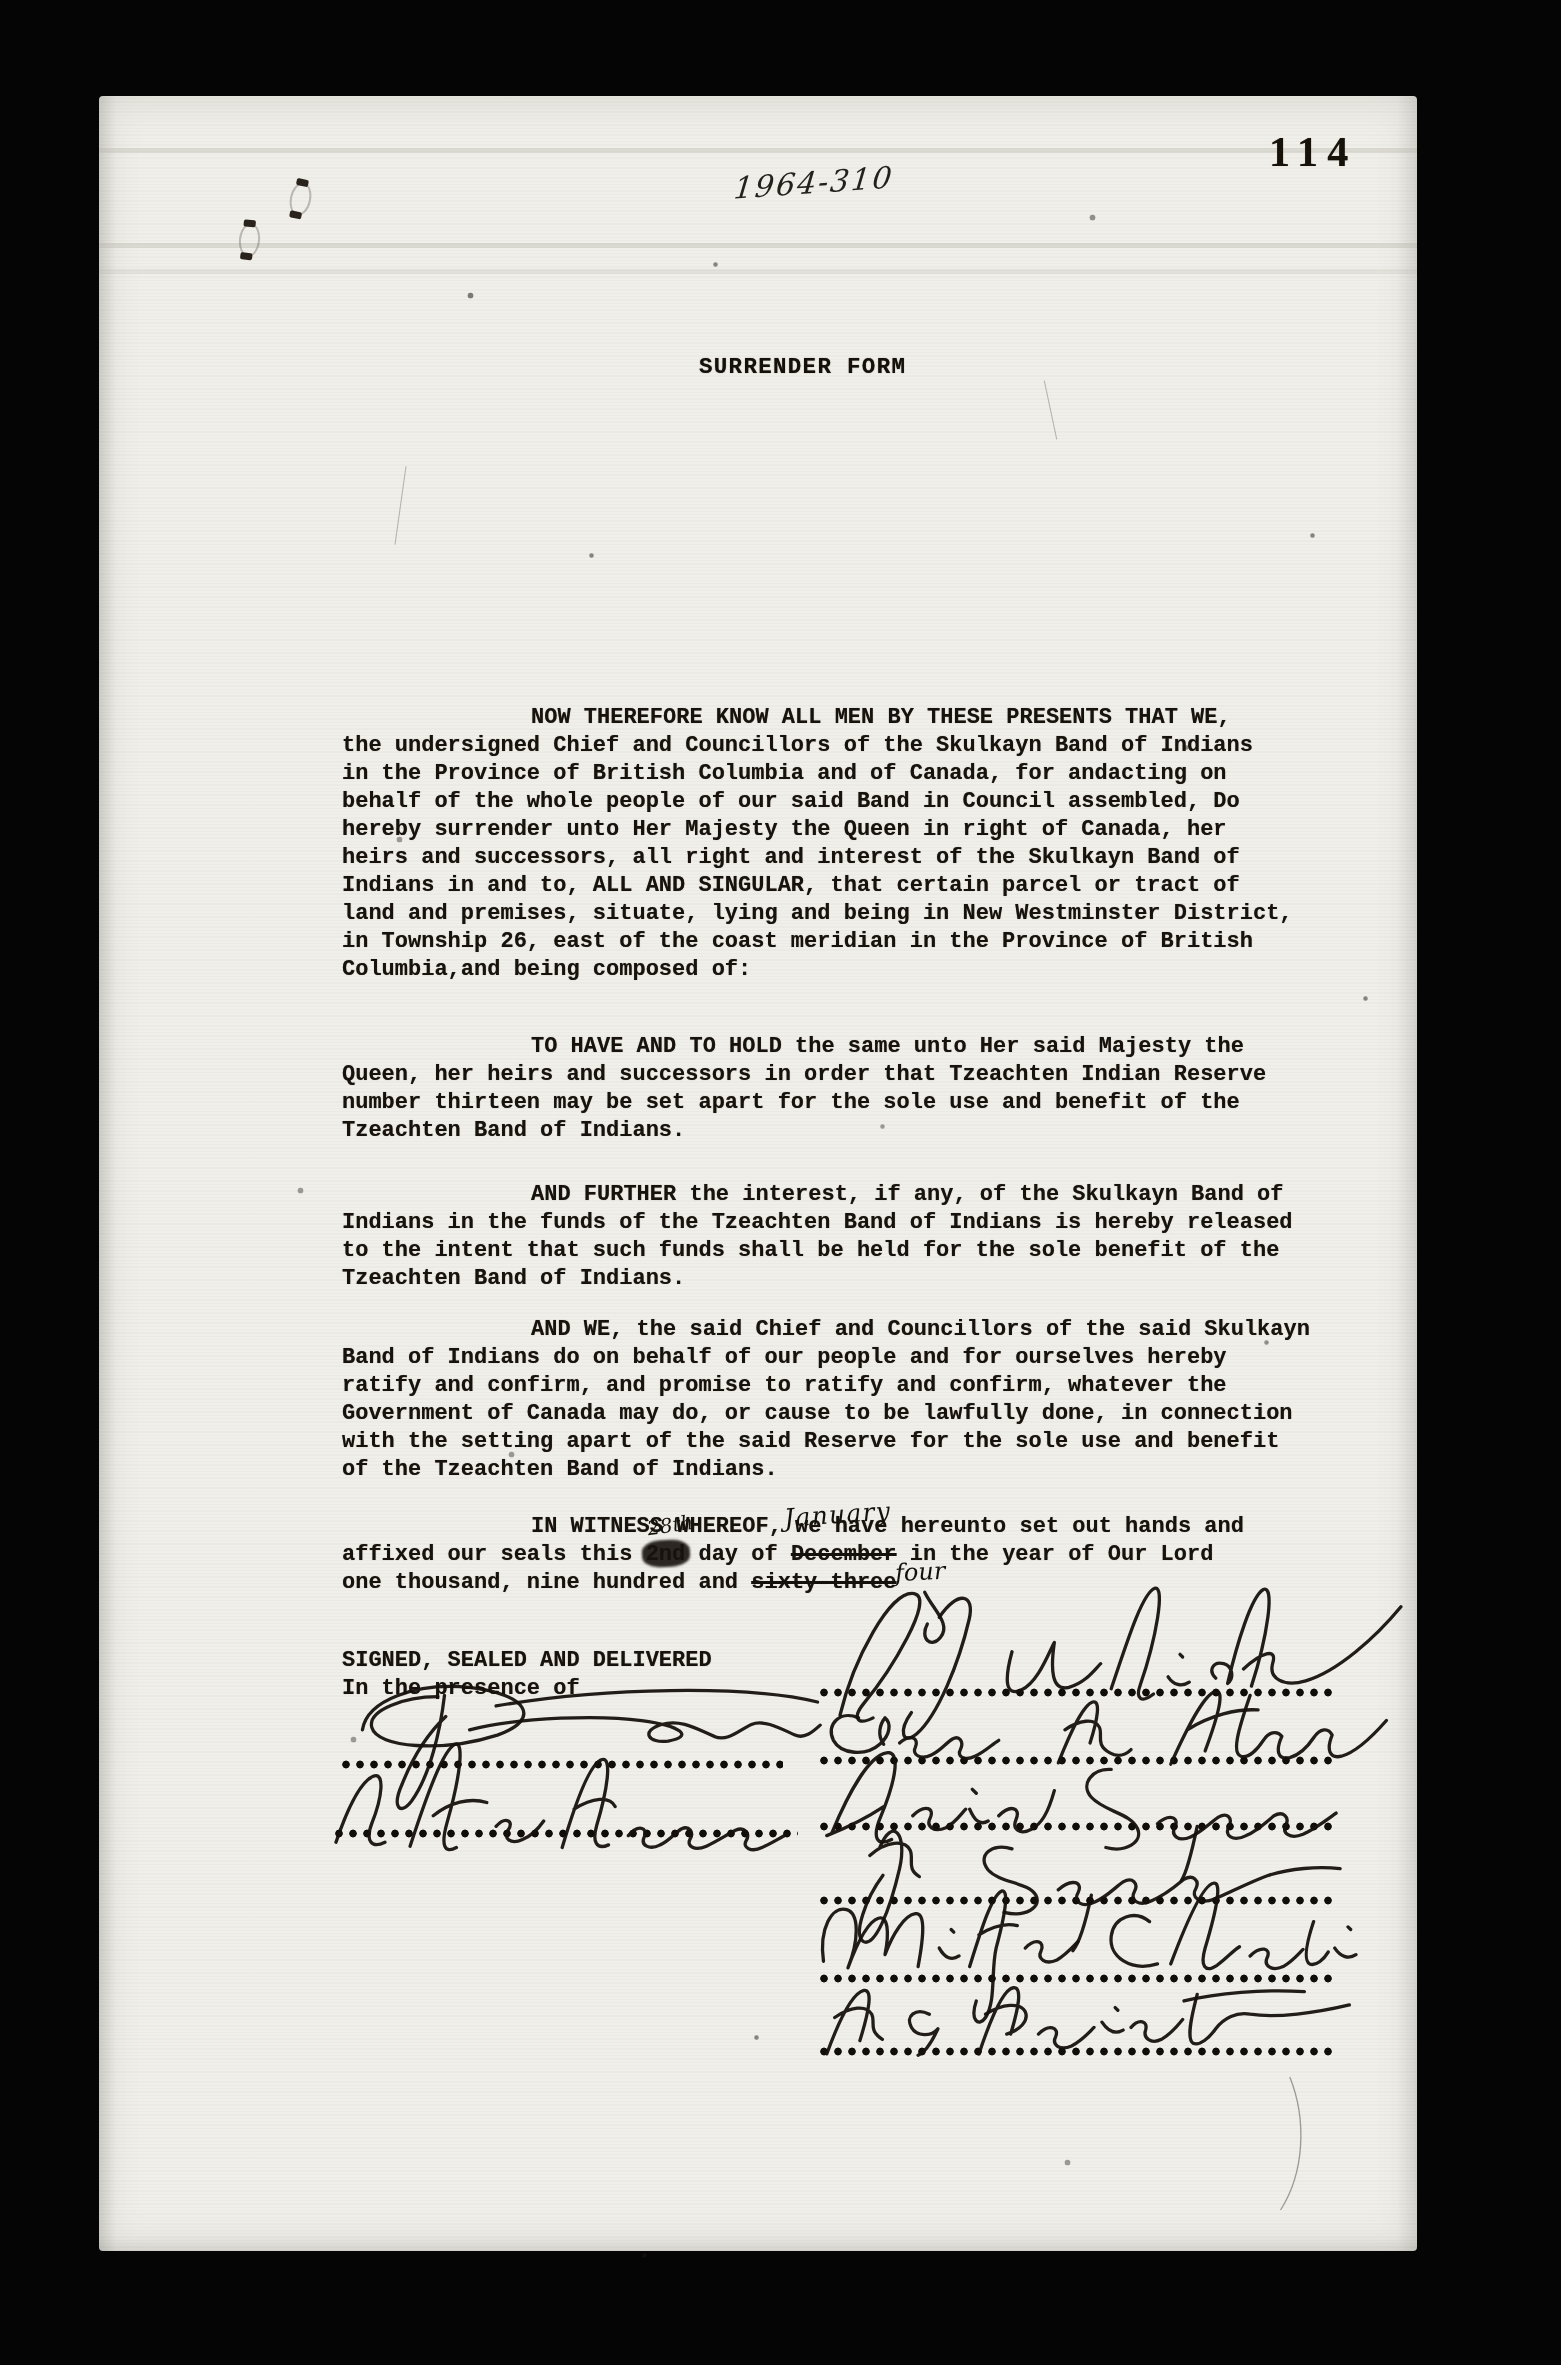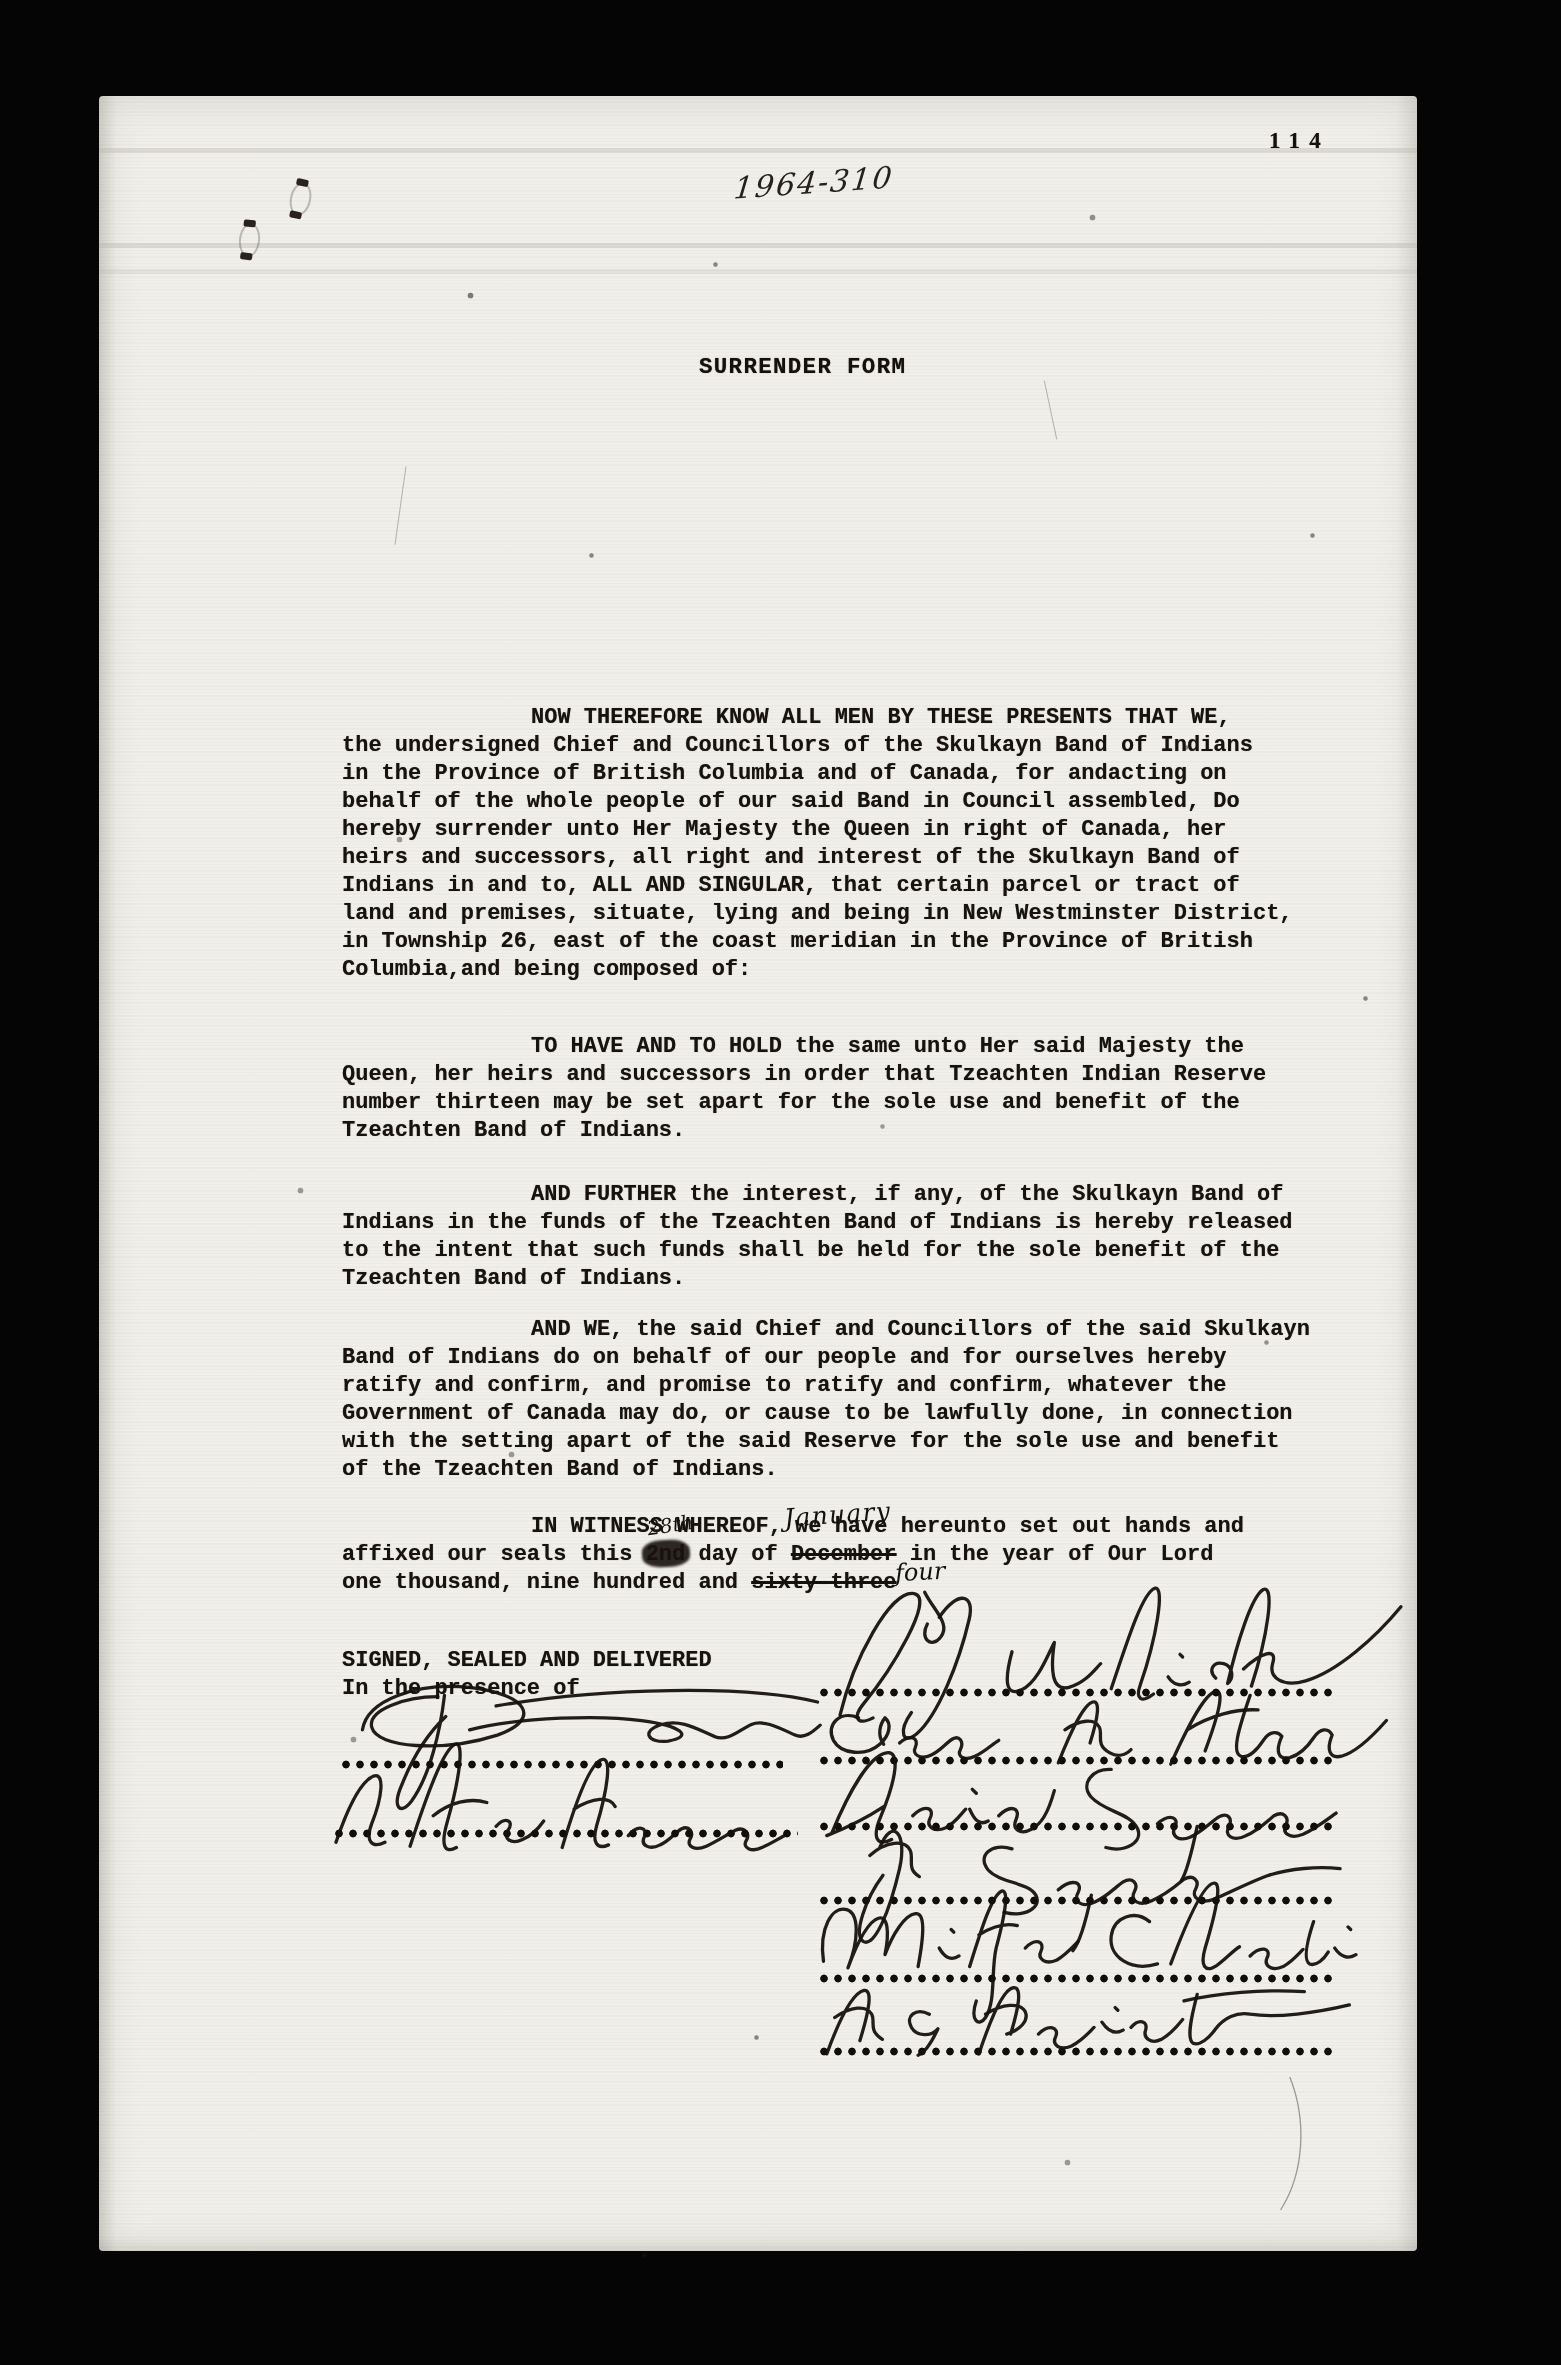--- a/index.html
+++ b/index.html
@@ -12,21 +12,21 @@
           linear-gradient(0deg, rgba(0,0,0,0.06) 0px, rgba(0,0,0,0.0) 14.6px),
           repeating-linear-gradient(0deg, rgba(120,115,105,0.04) 0 1.3px, rgba(0,0,0,0) 1.3px 3.3px),
           #f0efe9;
         box-shadow: inset 0 0 40px rgba(90,85,75,0.18);
         border-radius:4px;}
   .band{position:absolute;left:0;right:0;height:4.6px;background:rgba(185,181,171,0.38);}
   .hw{position:absolute;font-family:"DejaVu Serif",serif;font-style:italic;color:#14100a;}
   .file-number{left:635px;top:69px;font-size:30px;letter-spacing:2px;
                transform:rotate(-4deg) skewX(-10deg);opacity:.92;}
   .page-number{position:absolute;left:1170px;top:32px;font-family:"Liberation Serif",serif;
-               font-weight:700;font-size:23px;letter-spacing:9.3px;color:#171209;
+               font-weight:700;font-size:42px;letter-spacing:9.3px;color:#171209;
                text-shadow:0 0 0.7px rgba(20,15,8,.6);}
   .title{position:absolute;left:589px;top:246px;margin:11px;
          font:700 22.5px/28px "Liberation Mono",monospace;letter-spacing:1.3px;color:#15100a;
          text-shadow:0 0 1px rgba(21,16,10,.7);}
   .para{position:absolute;left:243px;width:996px;
         font:700 22px/28px "Liberation Mono",monospace;color:#17120c;
         white-space:pre-line;text-shadow:0 0 0.8px rgba(23,18,12,.55);}
   .indent{text-indent:189px;}
   .pline{position:absolute;left:243px;
          font:700 22px/28px "Liberation Mono",monospace;color:#17120c;

